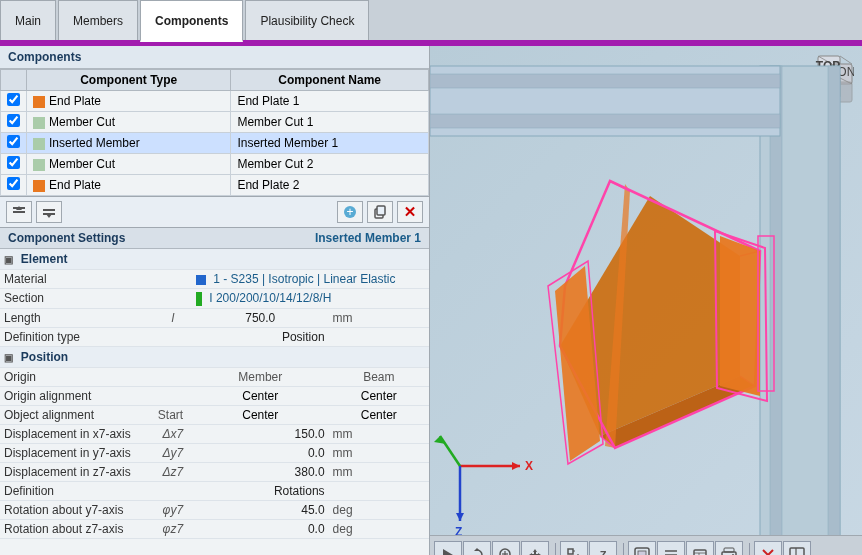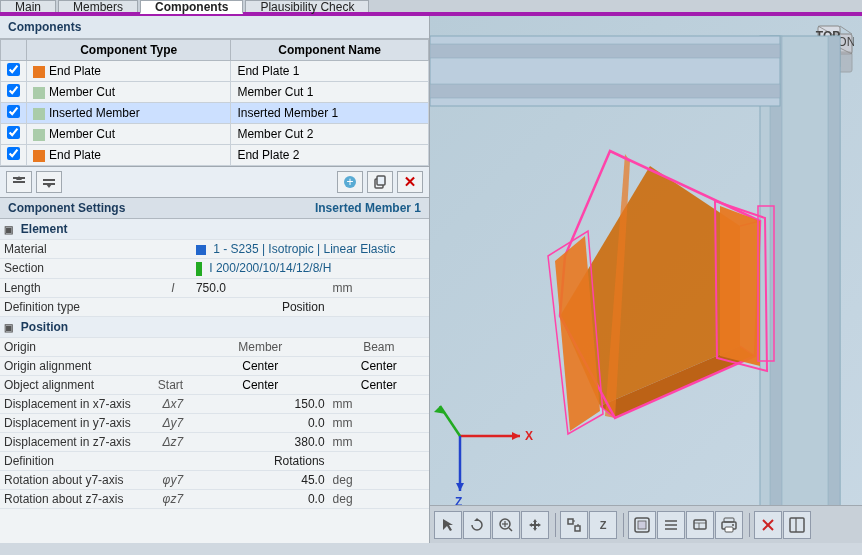--- a/index.html
+++ b/index.html
@@ -2,22 +2,22 @@
 <html><head>
   <meta charset="utf-8">
   <style>
     * { box-sizing: border-box; margin: 0; padding: 0; font-family: Arial, sans-serif; font-size: 12px; }
     body { width: 862px; height: 555px; overflow: hidden; background: #d0d8e0; }
 
     
     .tab-bar {
       display: flex;
       background: #c8d0d8;
-      border-bottom: 4px solid #a21caf;
-      height: 16px;
+      border-bottom: 6px solid #a21caf;
+      height: 46px;
     }
     .tab {
       padding: 4px 14px;
       cursor: pointer;
       border: 1px solid #a0a8b0;
       border-bottom: none;
       background: #dde3e9;
       margin-right: 2px;
       display: flex;
       align-items: center;
@@ -397,21 +397,21 @@
           <td class="prop-label">Section</td>
           <td class="prop-symbol"></td>
           <td colspan="2">
             <span class="section-indicator"></span>
             <span class="prop-value-blue">I 200/200/10/14/12/8/H</span>
           </td>
         </tr>
         <tr>
           <td class="prop-label">Length</td>
           <td class="prop-symbol"><em>l</em></td>
-          <td class="prop-value" style="text-align:left;">750.0</td>
+          <td class="prop-value" style="text-align:center;">750.0</td>
           <td class="prop-unit">mm</td>
         </tr>
         <tr>
           <td class="prop-label">Definition type</td>
           <td class="prop-symbol"></td>
           <td class="prop-value">Position</td>
           <td></td>
         </tr>
 
         <tr class="prop-group-header">

